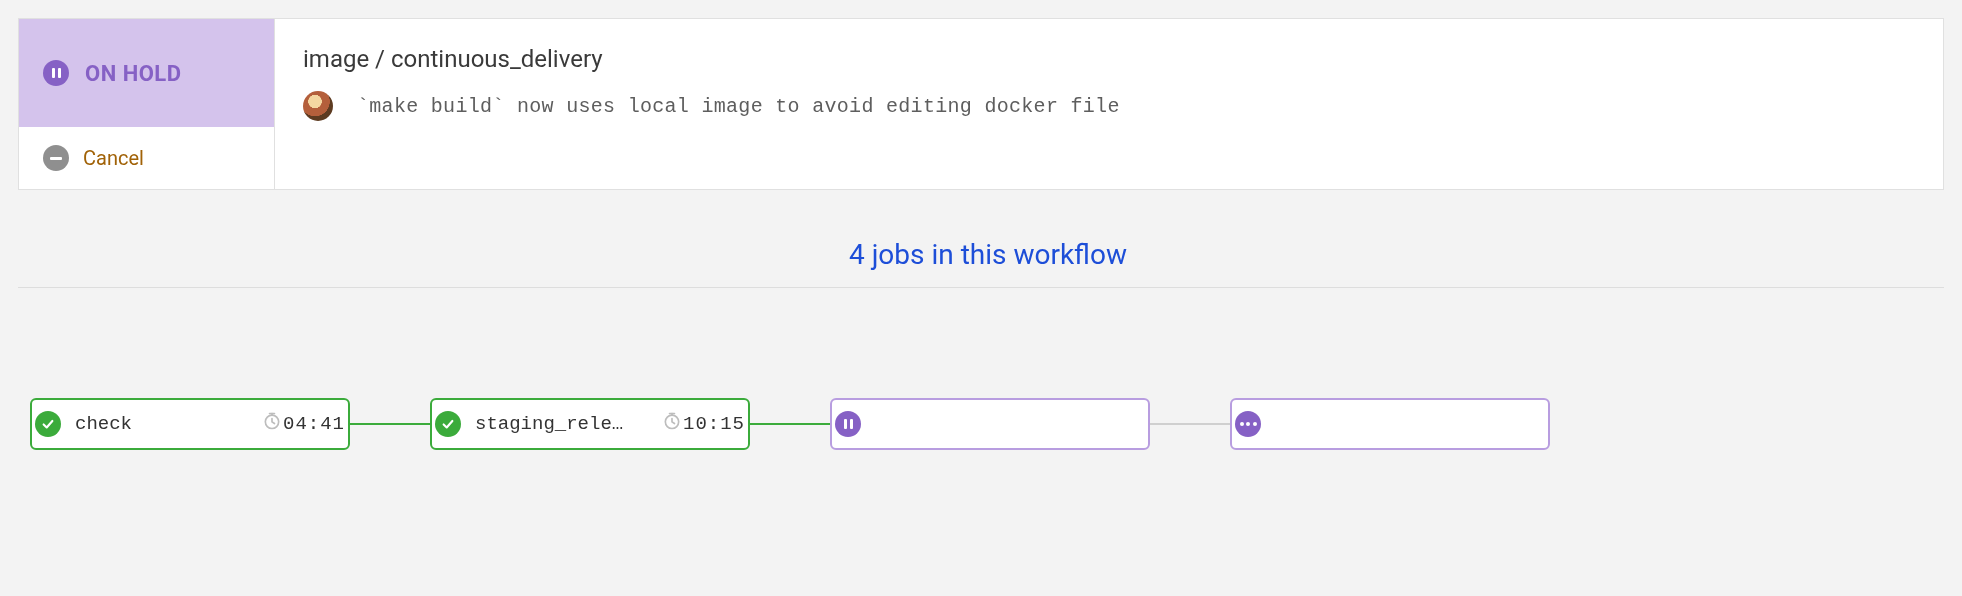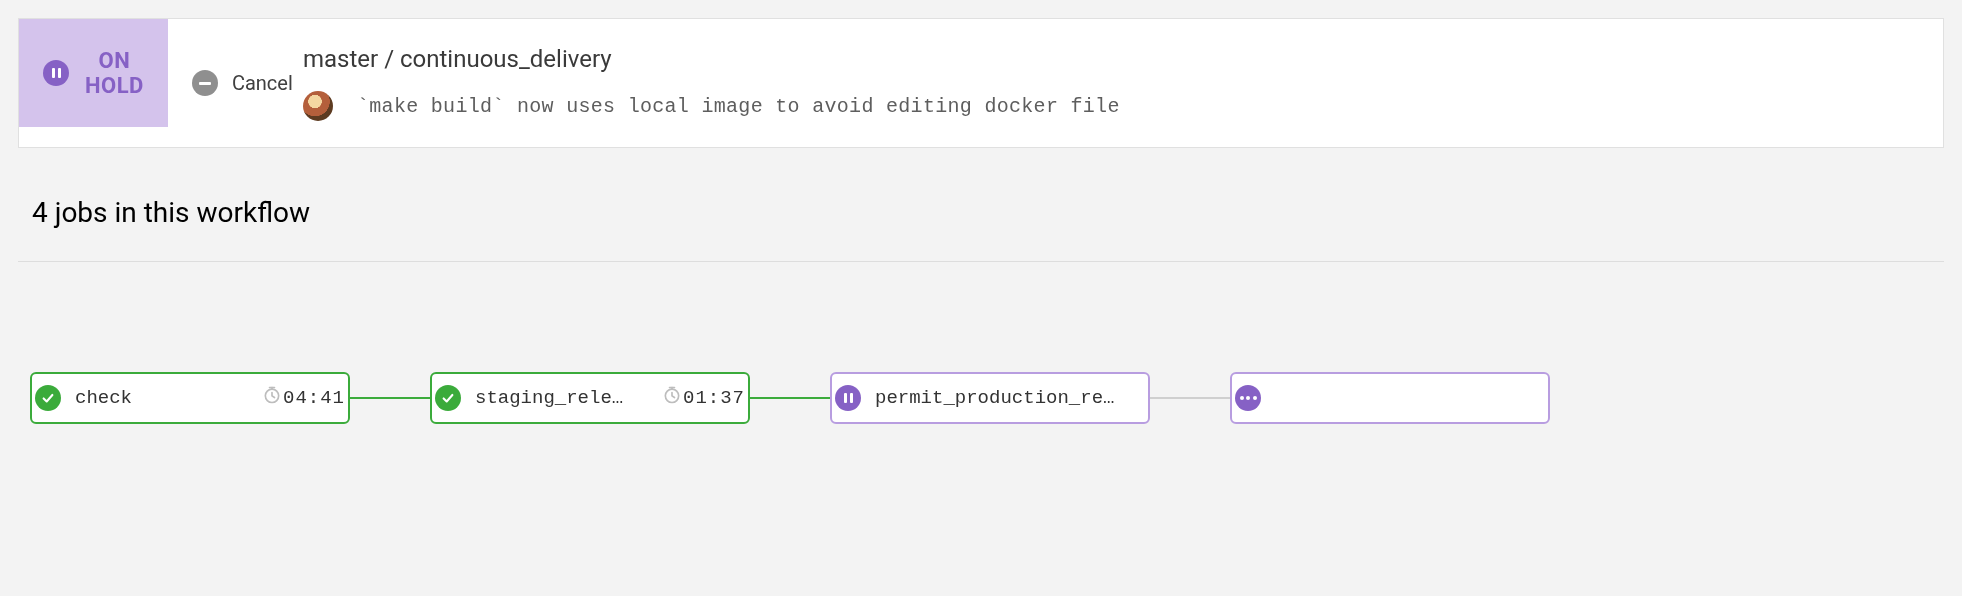--- a/index.html
+++ b/index.html
@@ -13,21 +13,21 @@
       background: #fff;
       border: 1px solid #e0e0e0;
       margin: 18px 18px 0 18px;
       display: flex;
       align-items: stretch;
     }
     .left-col {
       width: 256px;
       border-right: 1px solid #e0e0e0;
       display: flex;
-      flex-direction: row;
+      flex-direction: column;
       text-align: center;
     }
     .status-block {
       background: #d4c3ec;
       display: flex;
       align-items: center;
       gap: 16px;
       padding: 30px 24px;
       height: 108px;
     }
@@ -79,21 +79,21 @@
     }
     .cancel-icon::before {
       content: "";
       width: 12px;
       height: 3px;
       background: #fff;
       border-radius: 1px;
       display: block;
     }
     .cancel-text {
-      color: #404040;
+      color: #a16207;
       font-size: 20px;
     }
     .right-col {
       flex: 1;
       padding: 26px 28px;
     }
     .breadcrumb {
       font-size: 24px;
       color: #3a3a3a;
       font-weight: 400;
@@ -113,23 +113,24 @@
     }
     .commit-msg {
       font-family: 'SFMono-Regular', Consolas, 'Liberation Mono', Menlo, monospace;
       font-size: 20px;
       color: #5e5e5e;
       letter-spacing: 0.3px;
     }
 
     .section-header {
       font-size: 28px;
-      color: #000000;
+      color: #1d4ed8;
       font-weight: 400;
-      margin: 48px 18px 32px 32px;
+      margin: 48px 18px 16px 32px;
+      text-align: center;
     }
     .divider {
       height: 1px;
       background: #ddd;
       margin: 0 18px;
     }
 
     .pipeline {
       display: flex;
       align-items: center;
@@ -215,21 +216,21 @@
           </span>
       </span>
       <span class="status-text">ON HOLD</span>
     </div>
     <div class="cancel-row">
       <span class="cancel-icon"></span>
       <span class="cancel-text">Cancel</span>
     </div>
   </div>
   <div class="right-col">
-    <div class="breadcrumb">master / continuous_delivery</div>
+    <div class="breadcrumb">image / continuous_delivery</div>
     <div class="commit-row">
       <span class="avatar"></span>
       <span class="commit-msg">`make build` now uses local image to avoid editing docker file</span>
     </div>
   </div>
 </div>
 
 <div class="section-header">4 jobs in this workflow</div>
 <div class="divider"></div>
 
@@ -266,34 +267,33 @@
     <span class="job-name">staging_rele…</span>
     <span class="job-time">
       <span class="clock-icon">
         <svg viewBox="0 0 24 24" fill="none">
             <circle cx="12" cy="13" r="8" stroke="#bdbdbd" stroke-width="2"></circle>
             <path d="M12 9 V13 L15 15" stroke="#bdbdbd" stroke-width="2" stroke-linecap="round"></path>
             <path d="M12 3 L12 5" stroke="#bdbdbd" stroke-width="2" stroke-linecap="round"></path>
             <path d="M9 3 L15 3" stroke="#bdbdbd" stroke-width="2" stroke-linecap="round"></path>
           </svg>
       </span>
-      <span class="time-val">01:37</span>
+      <span class="time-val">10:15</span>
     </span>
   </div>
 
   <div class="connector conn-green"></div>
 
   <div class="job-card job-hold">
     <span class="icon-circle icon-hold">
       <span class="pause-bars">
           <span></span>
           <span></span>
         </span>
     </span>
-    <span class="job-name">permit_production_re…</span>
   </div>
 
   <div class="connector conn-gray"></div>
 
   <div class="job-card job-pending">
     <span class="icon-circle icon-pending">
       <span class="dots">
           <span></span>
           <span></span>
           <span></span>

